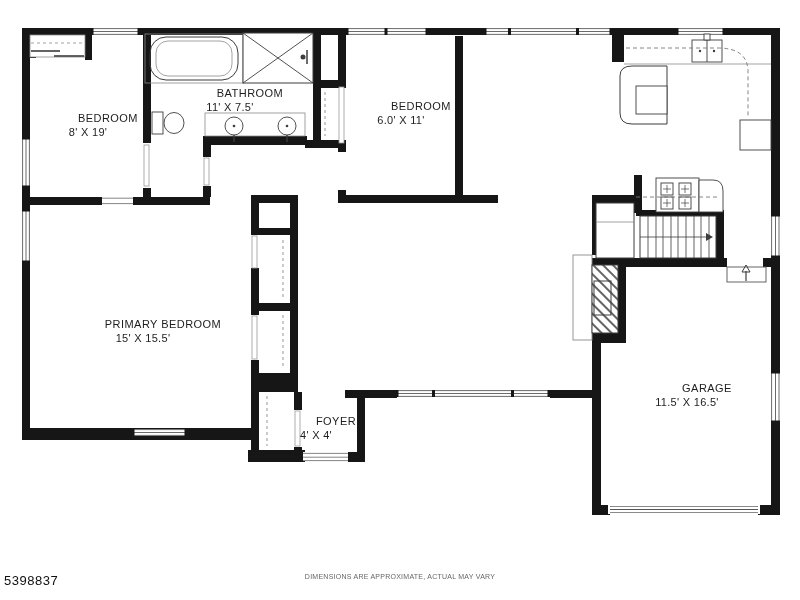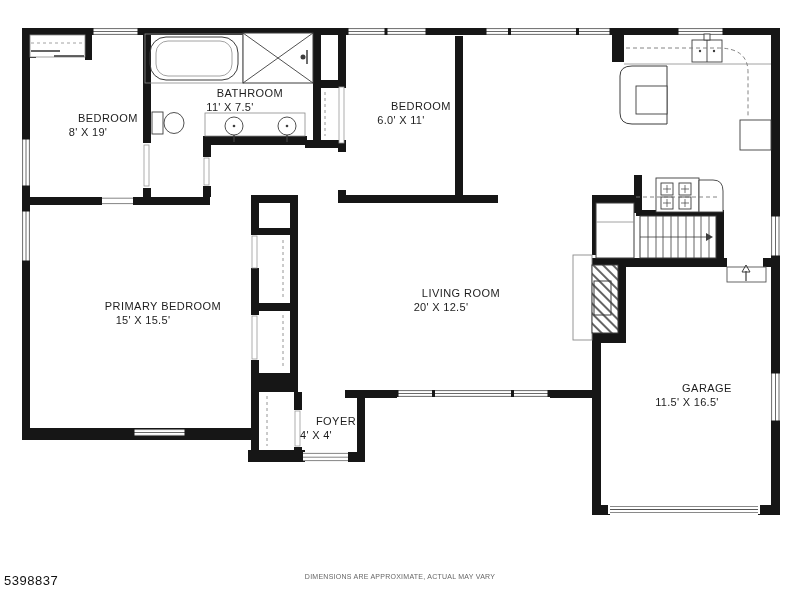--- a/index.html
+++ b/index.html
@@ -334,27 +334,23 @@
     <div class="rdims">8' X 19'</div>
   </div>
   <div class="room-label" style="left:230px;top:86px">
     <div class="rname">BATHROOM</div>
     <div class="rdims">11' X 7.5'</div>
   </div>
   <div class="room-label" style="left:401px;top:99px">
     <div class="rname">BEDROOM</div>
     <div class="rdims">6.0' X 11'</div>
   </div>
-  <div class="room-label" style="left:143px;top:299px">
+  <div class="room-label" style="left:143px;top:317px">
     <div class="rname">PRIMARY BEDROOM</div>
     <div class="rdims">15' X 15.5'</div>
-  </div>
-  <div class="room-label" style="left:441px;top:286px">
-    <div class="rname">LIVING ROOM</div>
-    <div class="rdims">20' X 12.5'</div>
   </div>
   <div class="room-label" style="left:316px;top:414px">
     <div class="rname">FOYER</div>
     <div class="rdims">4' X 4'</div>
   </div>
   <div class="room-label" style="left:687px;top:381px">
     <div class="rname">GARAGE</div>
     <div class="rdims">11.5' X 16.5'</div>
   </div>
 

